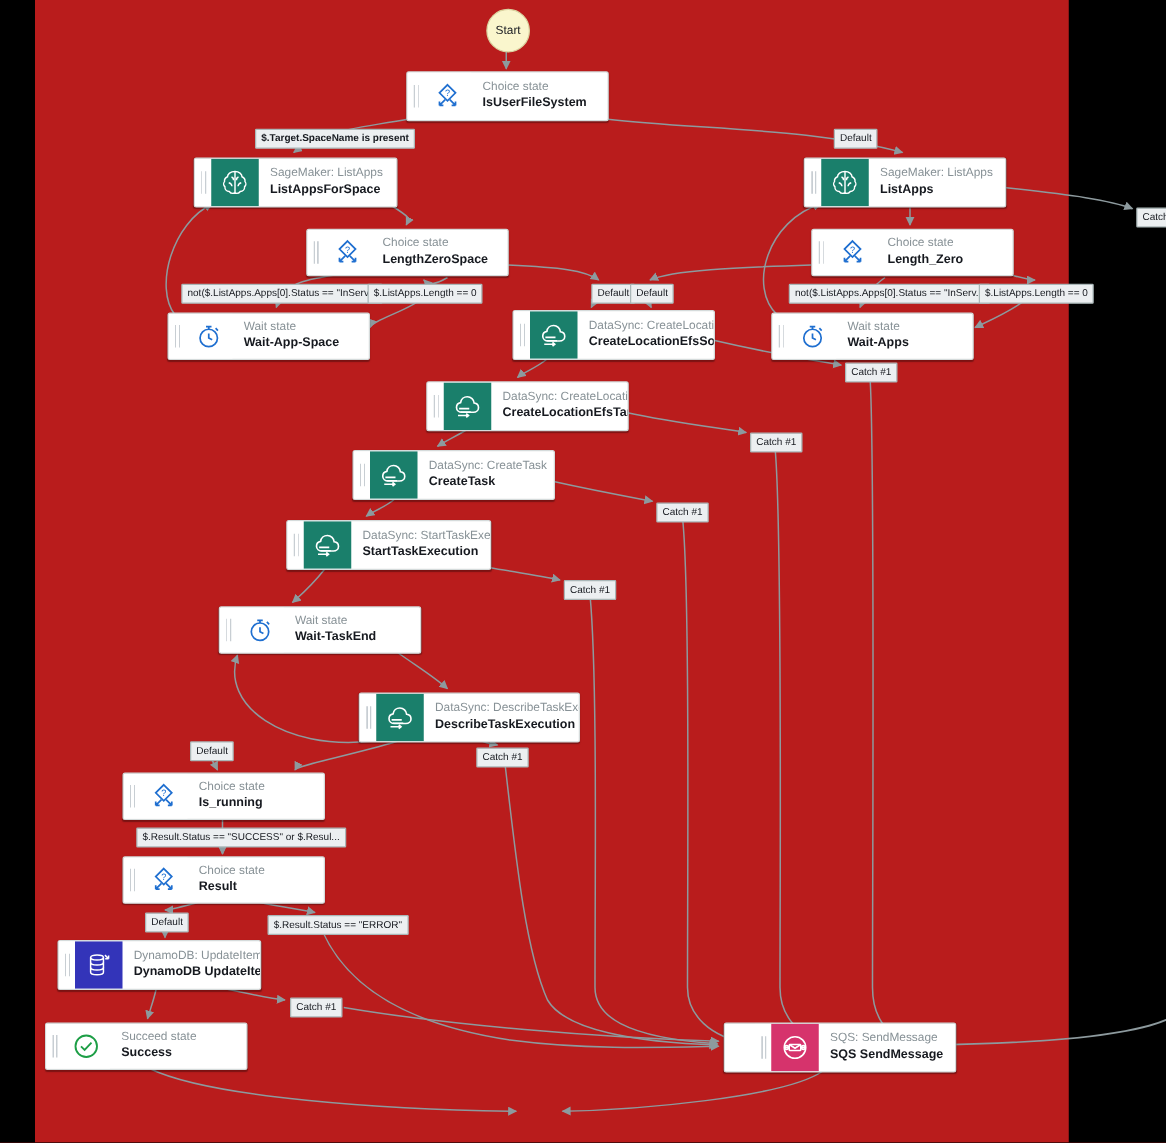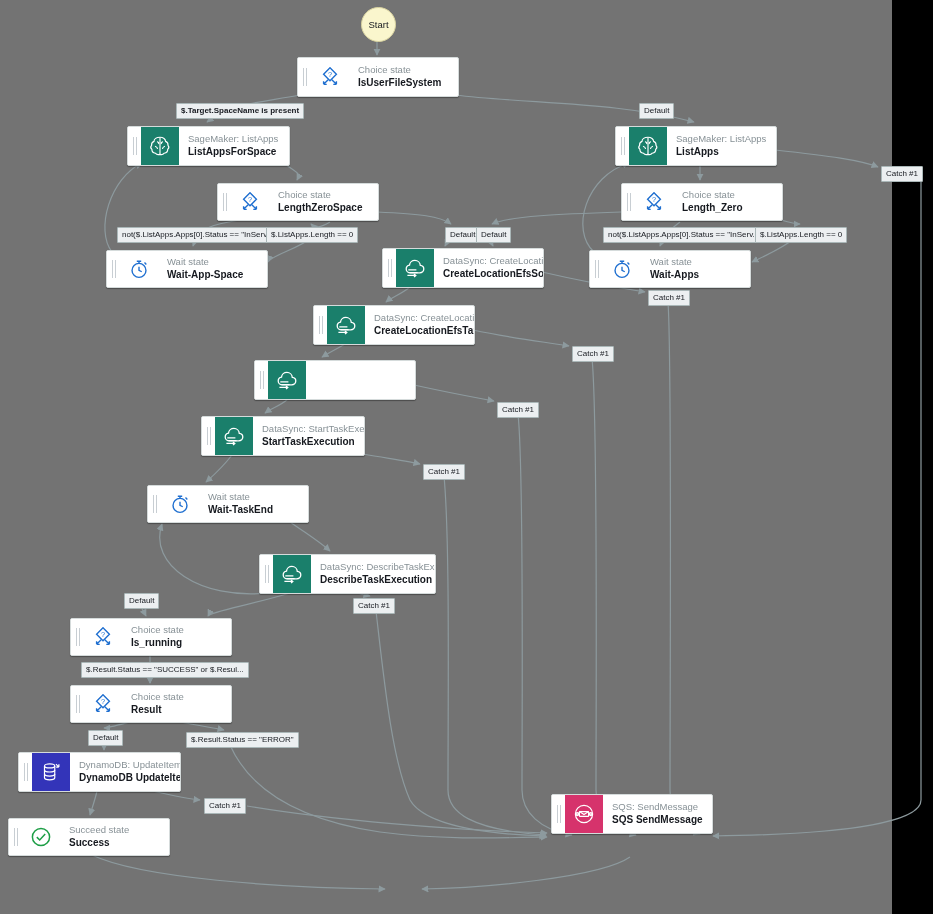--- a/index.html
+++ b/index.html
@@ -1,18 +1,18 @@
 <!DOCTYPE html>
 <html><head>
 <meta charset="utf-8">
 <style>
   html,body{margin:0;padding:0;background:#000;}
   body{width:933px;height:914px;overflow:hidden;
        font-family:"Liberation Sans", sans-serif;}
-  #canvas{position:relative;width:892px;height:914px;background:#737373;}
+  #canvas{position:relative;width:827px;height:914px;background:#b91c1c;margin-left:28px;}
   svg.edges{position:absolute;left:0;top:0;width:933px;height:914px;pointer-events:none;}
 
   
   .node{position:absolute;display:flex;align-items:stretch;
         background:#ffffff;border:1px solid #d5dbdb;
         box-shadow:0 1px 1px rgba(0,0,0,.35);
         border-radius:2px;overflow:hidden;z-index:5;}
   .grip{width:13px;background:#fff;display:flex;align-items:center;justify-content:center;flex:0 0 13px;}
   .grip i{display:block;width:4px;height:18px;
           background:
@@ -316,20 +316,24 @@
         <div class="iconbox green">
           <svg width="24" height="24" viewBox="0 0 24 24" fill="none" stroke="#ffffff" stroke-width="1.3">
       <path d="M7.6 16.8 C5.1 16.8 3.2 15.1 3.2 12.9 C3.2 11 4.6 9.4 6.5 9.1
                C6.8 6.4 9.1 4.4 11.9 4.4 C14.8 4.4 17.1 6.6 17.3 9.4
                C19.3 9.6 20.8 11.2 20.8 13.1 C20.8 15.2 19 16.8 16.7 16.8 Z"></path>
       <path d="M4.4 19.4 L12.6 19.4 M11 17.9 L12.8 19.4 L11 20.9"></path>
       <path d="M14.6 16.6 L6.4 16.6"></path>
       <path d="M5.3 13.9 L13.4 13.9"></path>
     </svg>
         </div>
+        <div class="labels">
+          <div class="ntype">DataSync: CreateTask</div>
+          <div class="nname">CreateTask</div>
+        </div>
       </div>
       <div class="node" style="left: 201px; top: 416px; width: 162px; height: 38px;">
         <div class="grip">
           <i></i>
         </div>
         <div class="iconbox green">
           <svg width="24" height="24" viewBox="0 0 24 24" fill="none" stroke="#ffffff" stroke-width="1.3">
       <path d="M7.6 16.8 C5.1 16.8 3.2 15.1 3.2 12.9 C3.2 11 4.6 9.4 6.5 9.1
                C6.8 6.4 9.1 4.4 11.9 4.4 C14.8 4.4 17.1 6.6 17.3 9.4
                C19.3 9.6 20.8 11.2 20.8 13.1 C20.8 15.2 19 16.8 16.7 16.8 Z"></path>
@@ -439,21 +443,21 @@
           <svg width="24" height="24" viewBox="0 0 24 24" fill="none" stroke="#1d9e46" stroke-width="1.5">
       <circle cx="12" cy="12" r="8.6"></circle>
       <path d="M7.8 12.1 L10.7 15 L16.2 9.1"></path>
     </svg>
         </div>
         <div class="labels">
           <div class="ntype">Succeed state</div>
           <div class="nname">Success</div>
         </div>
       </div>
-      <div class="node" style="left: 551px; top: 794px; width: 160px; height: 38px;">
+      <div class="node" style="left: 551px; top: 818px; width: 160px; height: 38px; padding-left: 24px;">
         <div class="grip">
           <i></i>
         </div>
         <div class="iconbox " style="background: rgb(214, 51, 108);">
           <svg width="24" height="24" viewBox="0 0 24 24" fill="none" stroke="#ffffff" stroke-width="1.25">
       <circle cx="12" cy="12" r="8.6"></circle>
       <rect x="7.4" y="9.6" width="9.2" height="4.8" rx="0.6"></rect>
       <path d="M7.4 9.6 L12 12.6 L16.6 9.6"></path>
       <path d="M3.4 12 L7.4 12 M16.6 12 L20.6 12"></path>
       <circle cx="5.3" cy="12" r="1.5"></circle>

